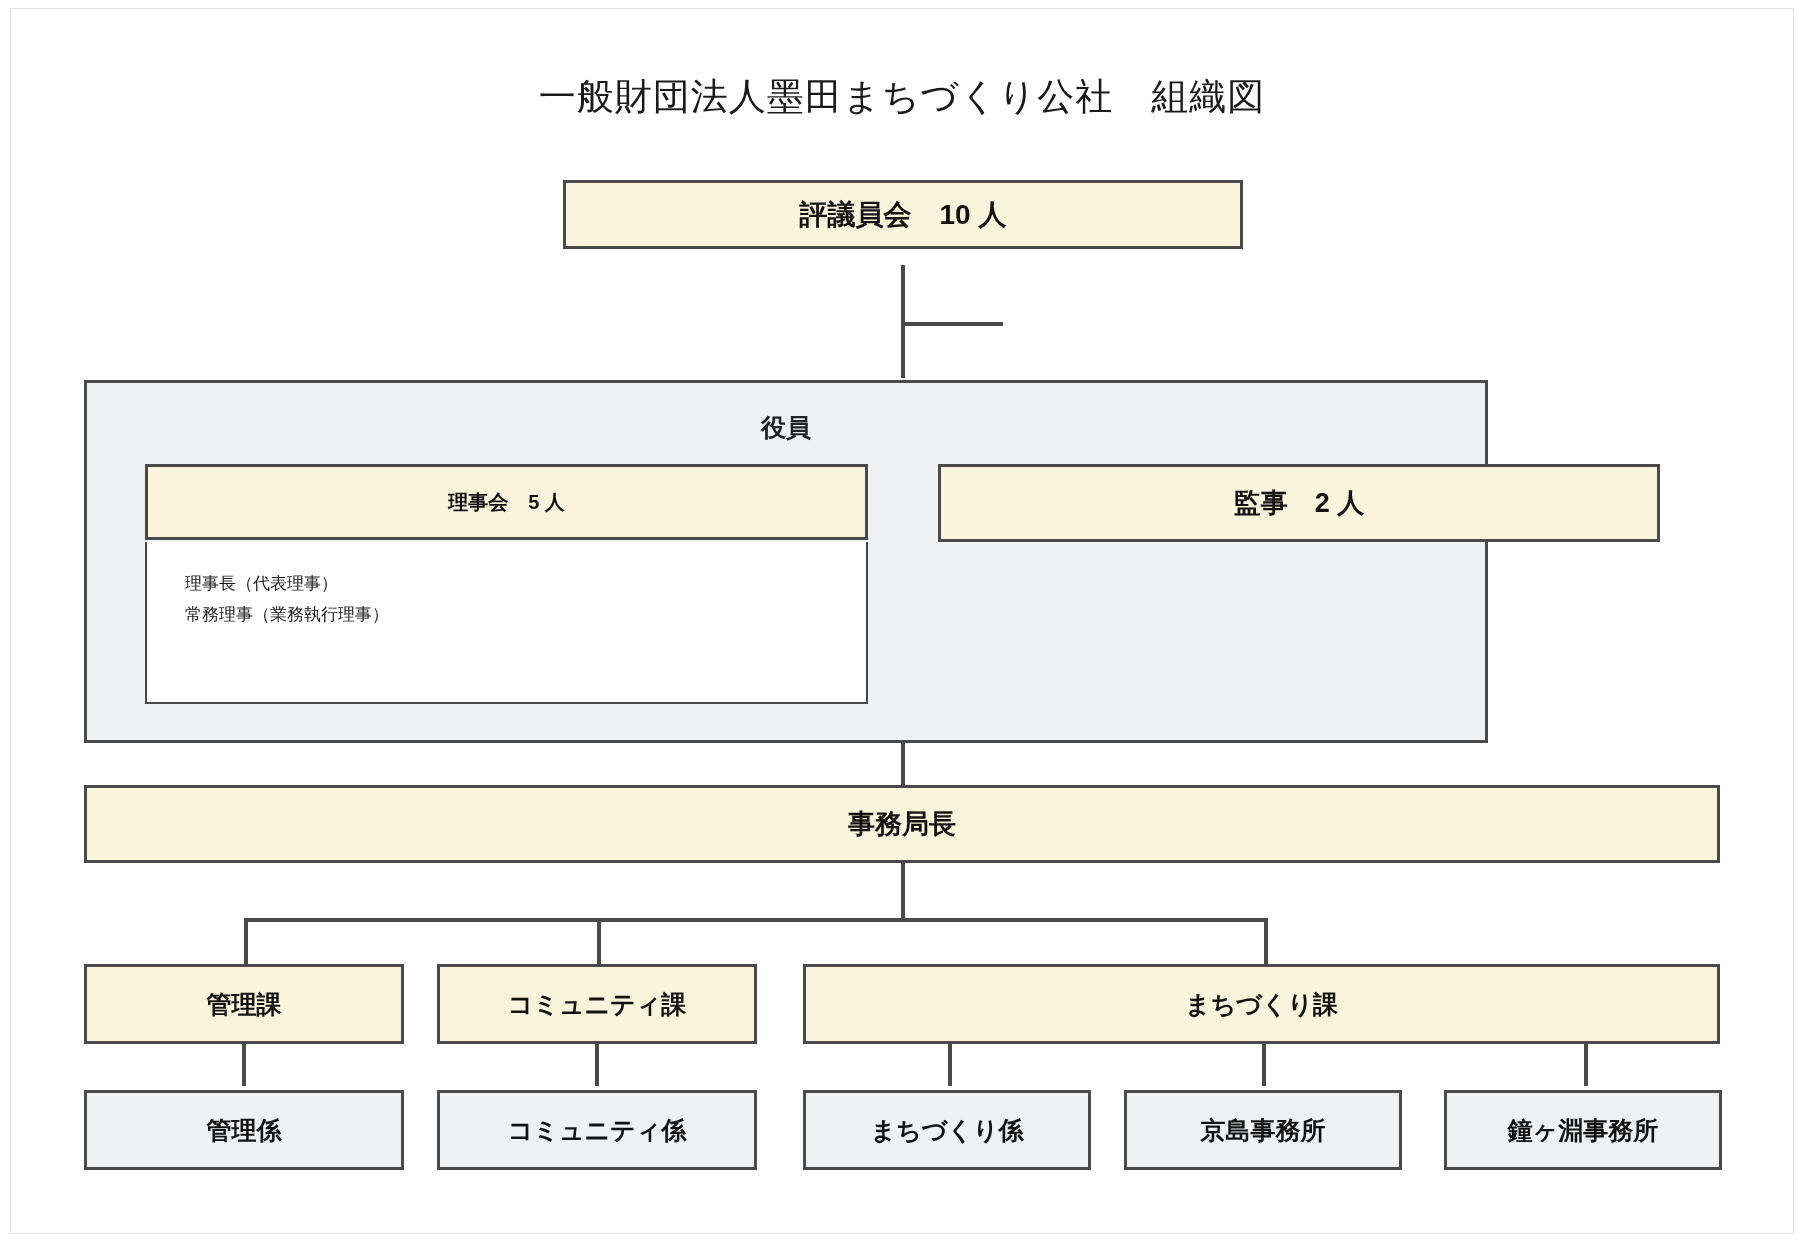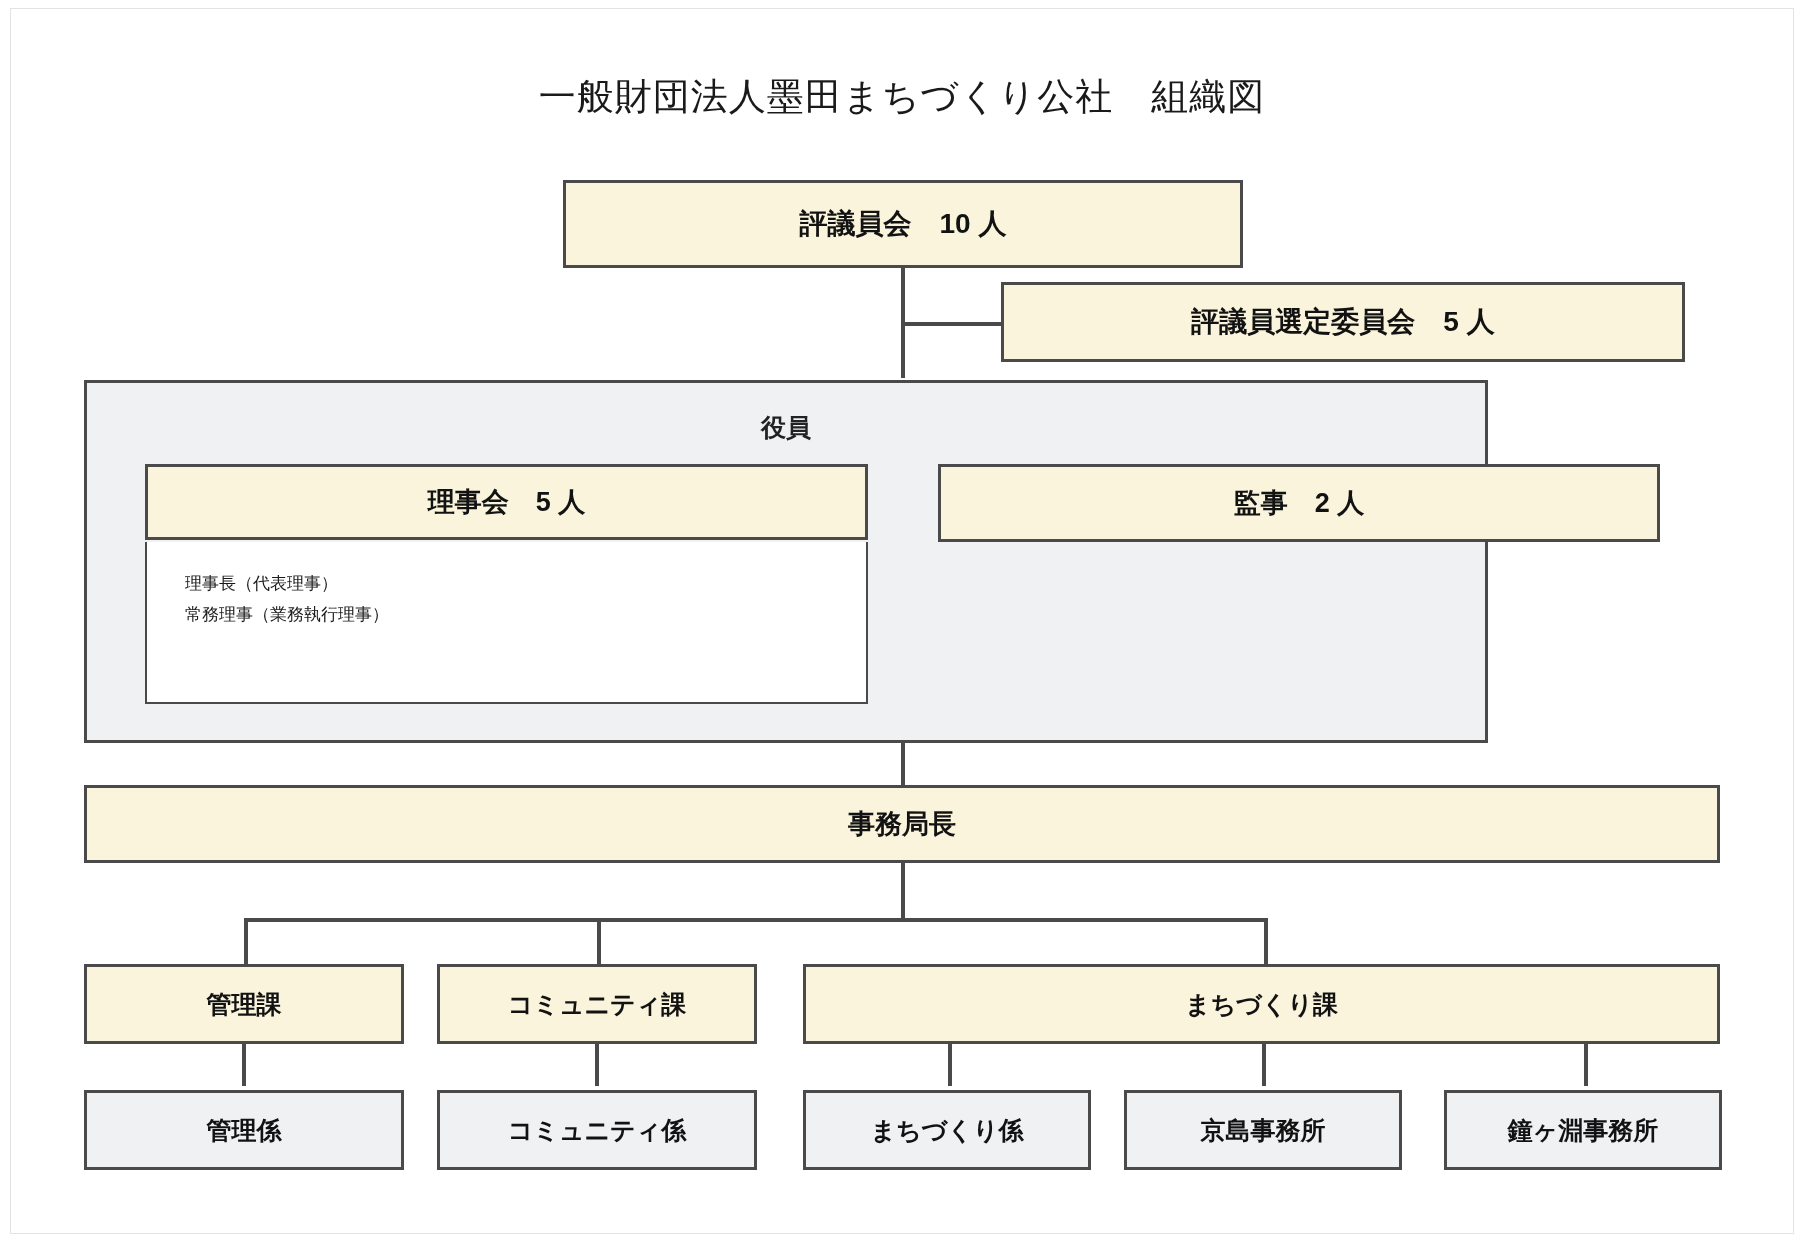--- a/index.html
+++ b/index.html
@@ -100,33 +100,32 @@
 </style>
 </head>
 <body>
 
 <div id="canvas">
 
   <div id="page-frame"></div>
 
   <div class="title">一般財団法人墨田まちづくり公社　組織図</div>
 
-  <div class="node cream" style="left:563px; top:180px; width:680px; height:88px; font-size:28px;">評議員会　10 人</div>
+  <div class="node cream" style="left:563px; top:180px; width:680px; height:69px; font-size:28px;">評議員会　10 人</div>
 
   <div class="ln vline" style="left:901px; top:265px; height:113px;"></div>
 
   <div class="ln hline" style="left:901px; top:322px; width:102px;"></div>
 
-  <div class="node cream" style="left:1001px; top:282px; width:684px; height:80px; font-size:28px;">評議員選定委員会　5 人</div>
 
   <div id="officers-panel" style="left:84px; top:380px; width:1404px; height:363px;">
     <div id="officers-label" style="left:0; top:28px;">役員</div>
   </div>
 
-  <div class="node cream" style="left:145px; top:464px; width:723px; height:76px; font-size:27px;">理事会　5 人</div>
+  <div class="node cream" style="left:145px; top:464px; width:723px; height:76px; font-size:20px;">理事会　5 人</div>
 
   <div class="rolelist" style="left:145px; top:542px; width:723px; height:162px;">
     <div>理事長（代表理事）</div>
     <div>常務理事（業務執行理事）</div>
   </div>
 
   <div class="node cream" style="left:938px; top:464px; width:722px; height:78px; font-size:27px;">監事　2 人</div>
 
   <div class="ln vline" style="left:901px; top:743px; height:42px;"></div>
 

